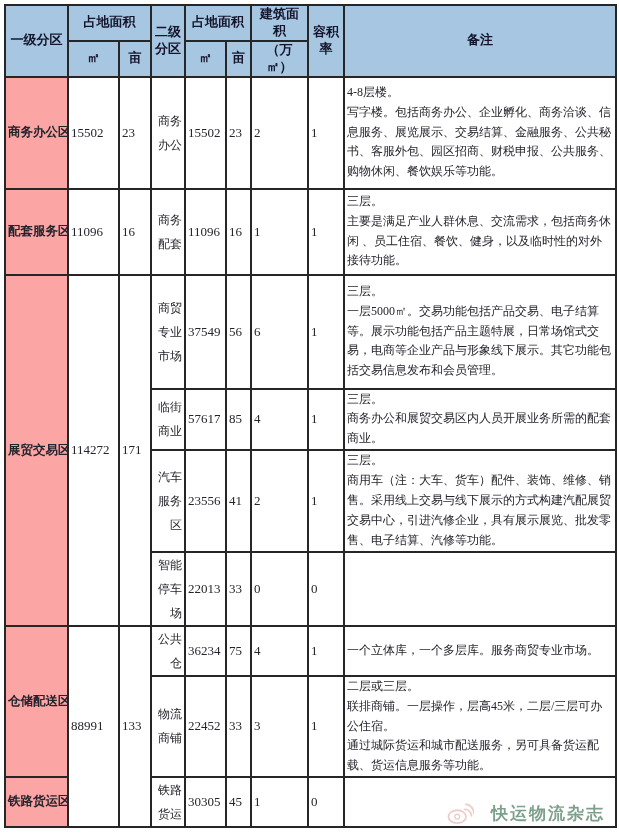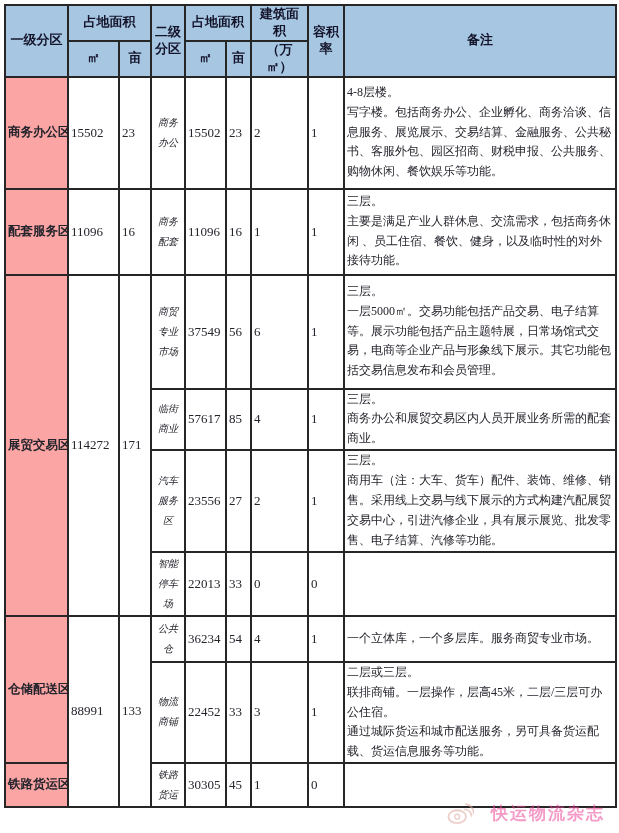--- a/index.html
+++ b/index.html
@@ -38,44 +38,43 @@
     font-size:12.5px;
     text-align:center;
     white-space:nowrap;
     letter-spacing:0px;
   }
   td.num{
     font-size:13px;
     text-align:left;
   }
   td.lv2{
-    font-size:10px;
-    text-align:center;
+    font-size:12px;
+    text-align:right;
     word-break:break-all;
     line-height:2.0;
     padding:0 3px;
-    font-style:italic;
   }
   td.remark{
     font-size:12px;
     text-align:left;
     vertical-align:middle;
     white-space:pre-line;
     line-height:1.65;
     padding:2px 5px;
     margin-top:32px;
   }
   .watermark{
     position:absolute;
     right:14px;
     bottom:8px;
     display:flex;
     align-items:center;
     gap:17px;
-    color:#ec4899;
+    color:#14532d;
     opacity:0.55;
     font-family:"Liberation Sans","DejaVu Sans",sans-serif;
     font-weight:bold;
     font-size:17px;
     letter-spacing:2px;
     pointer-events:none;
     margin-top:27px;
   }
 </style>
 </head>
@@ -160,21 +159,21 @@
         <td class="num">85</td>
         <td class="num">4</td>
         <td class="num">1</td>
         <td class="remark">三层。
 商务办公和展贸交易区内人员开展业务所需的配套商业。</td>
       </tr>
 
       <tr style="height:102px">
         <td class="lv2">汽车服务区</td>
         <td class="num">23556</td>
-        <td class="num">27</td>
+        <td class="num">41</td>
         <td class="num">2</td>
         <td class="num">1</td>
         <td class="remark">三层。
 商用车（注：大车、货车）配件、装饰、维修、销售。采用线上交易与线下展示的方式构建汽配展贸交易中心，引进汽修企业，具有展示展览、批发零售、电子结算、汽修等功能。</td>
       </tr>
 
       <tr style="height:64px">
         <td class="lv2">智能停车场</td>
         <td class="num">22013</td>
         <td class="num">33</td>
@@ -182,21 +181,21 @@
         <td class="num">0</td>
         <td class="remark"></td>
       </tr>
 
       <tr style="height:46px">
         <td class="lv1" rowspan="2">仓储配送区</td>
         <td class="num" rowspan="3">88991</td>
         <td class="num" rowspan="3">133</td>
         <td class="lv2">公共仓</td>
         <td class="num">36234</td>
-        <td class="num">54</td>
+        <td class="num">75</td>
         <td class="num">4</td>
         <td class="num">1</td>
         <td class="remark">一个立体库，一个多层库。服务商贸专业市场。</td>
       </tr>
 
       <tr style="height:87px">
         <td class="lv2">物流商铺</td>
         <td class="num">22452</td>
         <td class="num">33</td>
         <td class="num">3</td>

